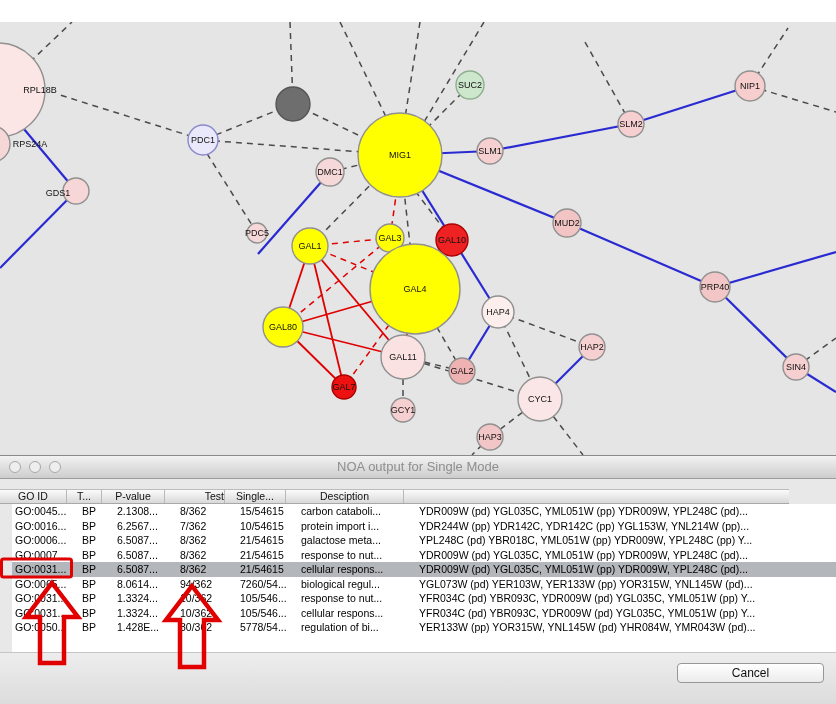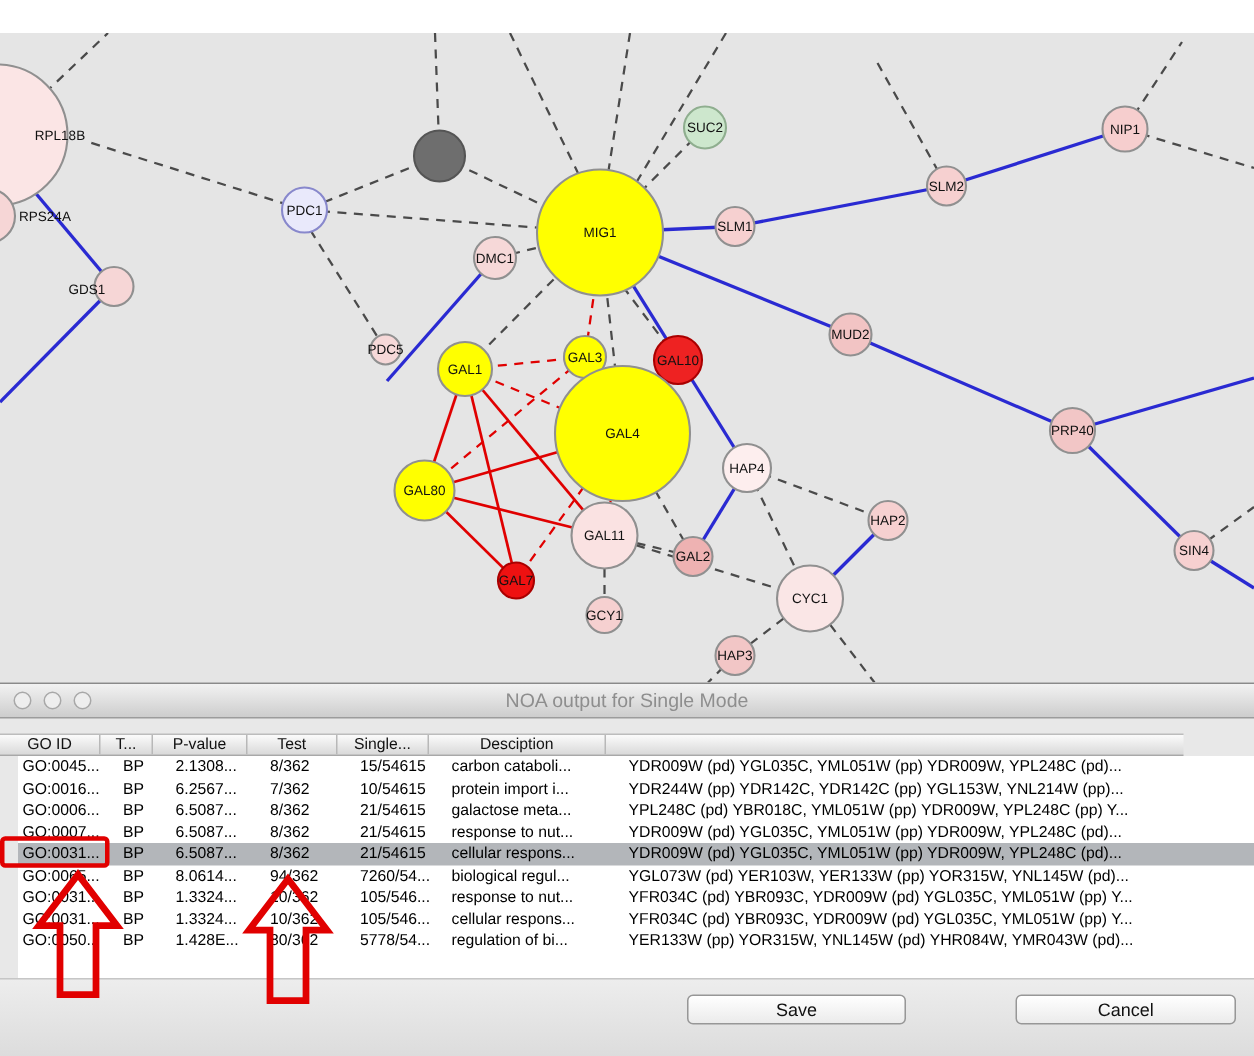--- a/index.html
+++ b/index.html
@@ -191,21 +191,21 @@
       <span class="light hollow"></span>
       <span class="light hollow"></span>
     </span>
     <span class="title">NOA output for Single Mode</span>
   </div>
 
   <div class="table-header" id="table-header">
       <div class="hcell" style="width: 67px;">GO ID</div>
       <div class="hcell" style="width: 35px;">T...</div>
       <div class="hcell" style="width: 63px;">P-value</div>
-      <div class="hcell" style="width: 60px;">Test</div>
+      <div class="hcell" style="width: 60px; text-align: right;">Test</div>
       <div class="hcell" style="width: 61px;">Single...</div>
       <div class="hcell" style="width: 118px;">Desciption</div>
     </div>
   <div class="table-body" id="table-body">
       <div class="trow">
         <div class="tcell" style="width: 67px;">GO:0045...</div>
         <div class="tcell" style="width: 35px;">BP</div>
         <div class="tcell" style="width: 63px;">2.1308...</div>
         <div class="tcell" style="width: 60px;">8/362</div>
         <div class="tcell" style="width: 61px;">15/54615</div>
@@ -280,21 +280,20 @@
         <div class="tcell" style="width: 35px;">BP</div>
         <div class="tcell" style="width: 63px;">1.428E...</div>
         <div class="tcell" style="width: 60px;">80/362</div>
         <div class="tcell" style="width: 61px;">5778/54...</div>
         <div class="tcell" style="width: 118px;">regulation of bi...</div>
         <div class="tcell" style="width: 432px;">YER133W (pp) YOR315W, YNL145W (pd) YHR084W, YMR043W (pd)...</div>
       </div>
     </div>
 
   <div class="chrome">
-    <button class="mac-btn save">Save</button>
     <button class="mac-btn cancel">Cancel</button>
   </div>
 
   <svg class="annotations" width="836" height="249" viewBox="0 0 836 249">
     <rect x="1.5" y="103" width="70" height="18" rx="2" fill="none" stroke-width="3" stroke="#e10000"></rect>
     <polygon points="52,127 78,161 64,161 64,207 40,207 40,161 26,161" fill="none" stroke-width="4.5" stroke="#e10000"></polygon>
     <polygon points="192,130 218,164 204,164 204,211 180,211 180,164 166,164" fill="none" stroke-width="4.5" stroke="#e10000"></polygon>
   </svg>
 </div>
 

